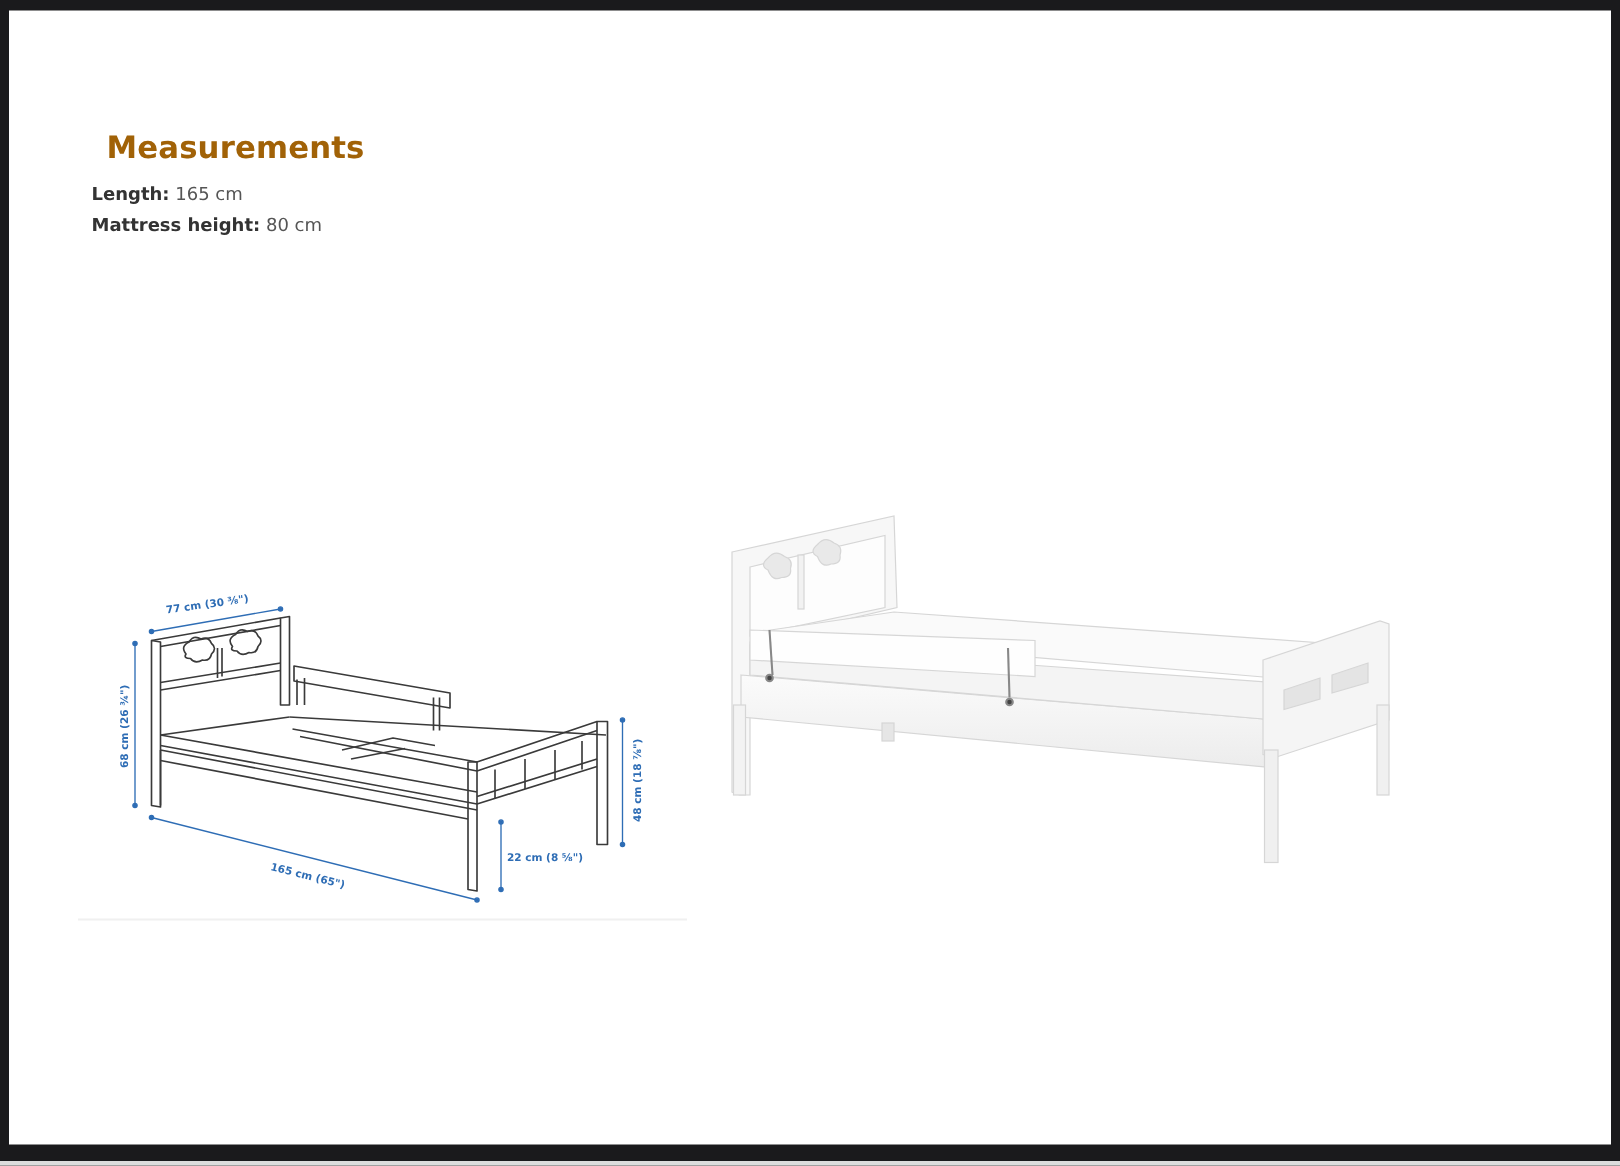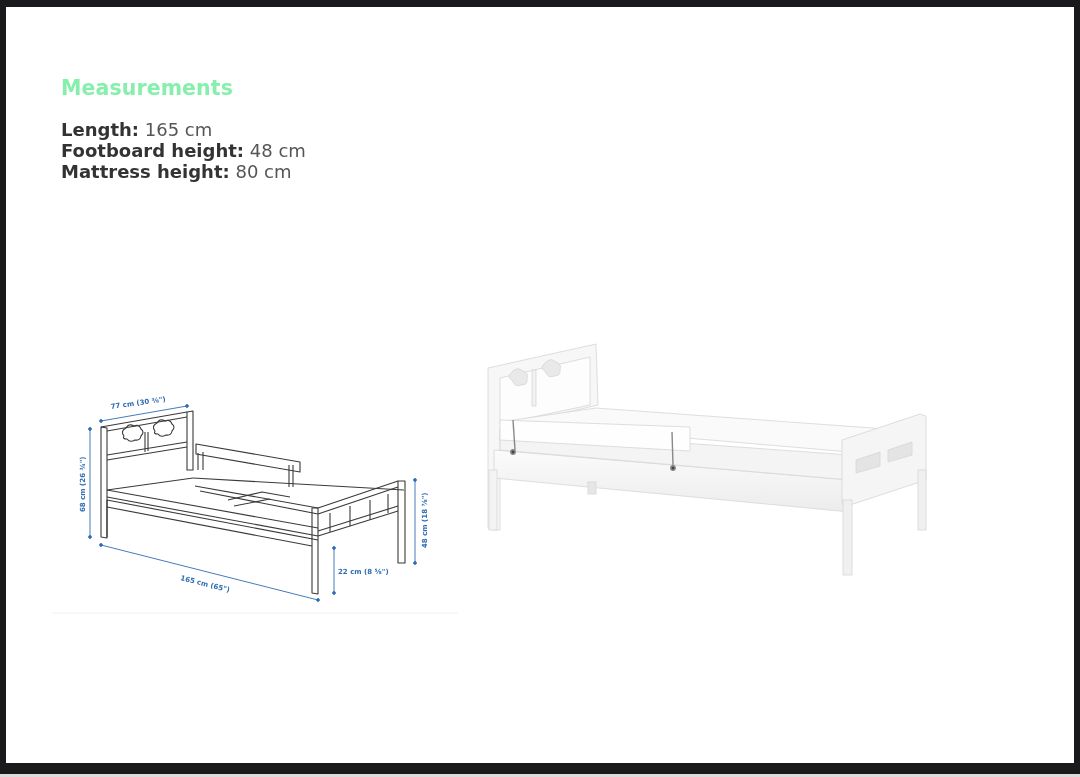--- a/index.html
+++ b/index.html
@@ -1,38 +1,37 @@
 <!DOCTYPE html>
 <html><head>
 <meta charset="utf-8">
 <style>
   html, body { margin:0; padding:0; }
   body { width:1080px; height:777px; background:#1a1a1c; position:relative; overflow:hidden;
          font-family:"DejaVu Sans", "Liberation Sans", sans-serif; }
   .page { position:absolute; left:6px; top:7px; width:1068px; height:756px; background:#ffffff; }
   .bottom-line { position:absolute; left:0; top:774px; width:1080px; height:3px; background:#dcdcdc; }
-  .title { position:absolute; left:61px; top:76px; font-size:20.5px; font-weight:bold; color:#86efac; letter-spacing:0.1px; margin:0; }
+  .title { position:absolute; left:61px; top:76px; font-size:20.5px; font-weight:bold; color:#a16207; letter-spacing:0.1px; margin:10px; }
   .specs { position:absolute; left:61px; top:119px; margin:0; padding:0; list-style:none; }
-  .specs li { font-size:18px; line-height:21.2px; color:#555; white-space:nowrap; }
+  .specs li { font-size:12px; line-height:21.2px; color:#555; white-space:nowrap; }
   .specs .k { font-weight:bold; color:#333; }
   .diagram { position:absolute; left:44px; top:380px; width:420px; height:235px; }
   .photo { position:absolute; left:474px; top:330px; width:470px; height:255px; }
   .dim { font-family:"DejaVu Sans", sans-serif; font-size:7px; font-weight:bold; fill:#2e6db5; }
 </style>
 </head>
 <body>
 
 <div class="page"></div>
 <div class="bottom-line"></div>
 
 <h1 class="title">Measurements</h1>
 
 <ul class="specs">
   <li><span class="k">Length:</span> <span>165 cm</span></li>
-  <li><span class="k">Footboard height:</span> <span>48 cm</span></li>
   <li><span class="k">Mattress height:</span> <span>80 cm</span></li>
 </ul>
 
 <svg class="diagram" viewBox="44 380 420 235" xmlns="http://www.w3.org/2000/svg">
   <g fill="none" stroke="#3a3a3a" stroke-width="1.1" stroke-linejoin="round">
 
     <path d="M101 427 L101 537 L107 538 L107 428 Z"></path>
     <path d="M187 412 L187 470 L193 470 L193 411 Z"></path>
 
     <path d="M101 427 L187 412 M107 431 L187 417"></path>

